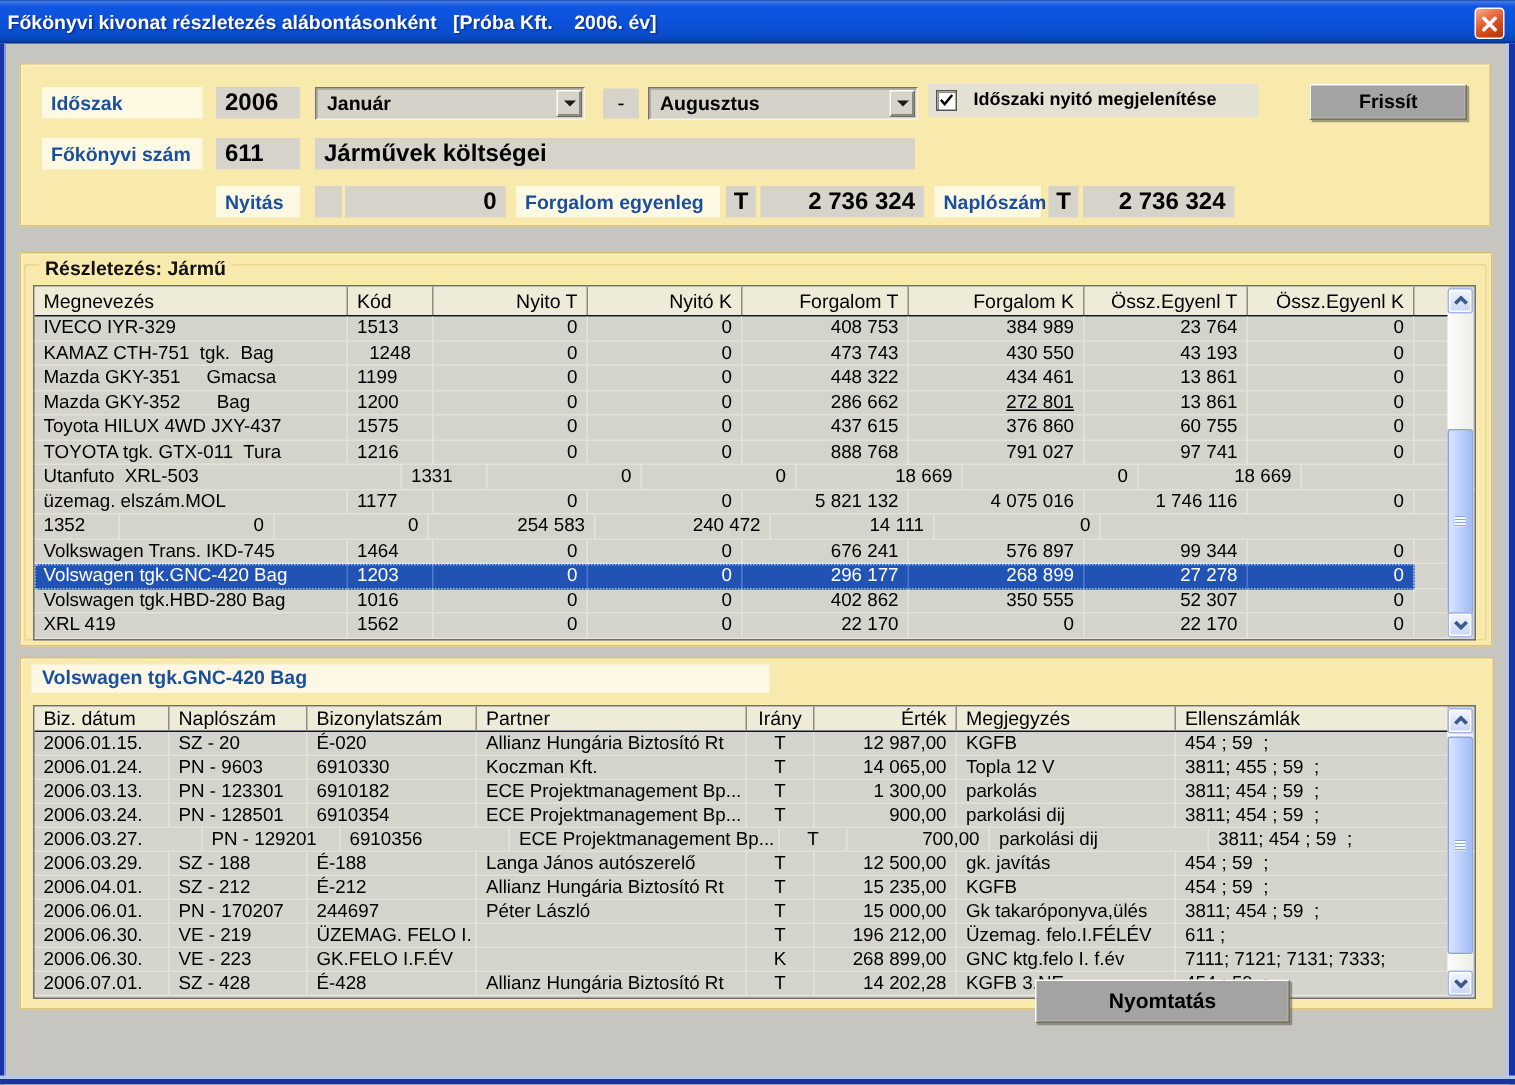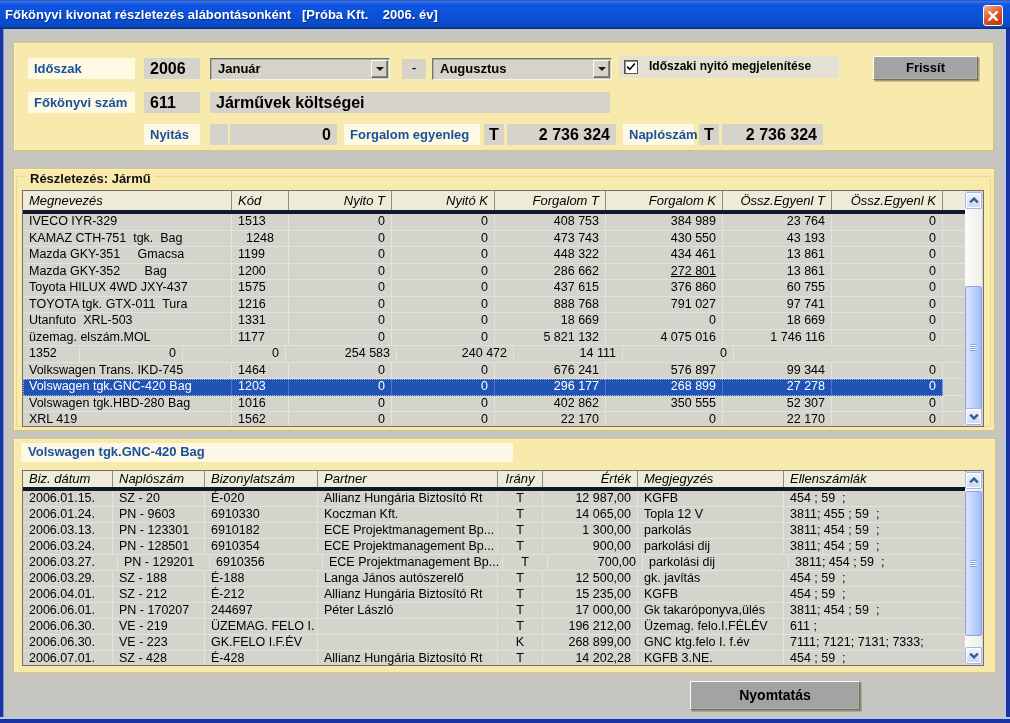--- a/index.html
+++ b/index.html
@@ -36,27 +36,27 @@
 .gfield.center { text-align:center; padding:0; }
 .combo { background:#d5d2c9; border:1px solid; border-color:#75736b #f8f5e6 #f8f5e6 #75736b; box-shadow:inset 1px 1px 0 rgba(70,70,60,0.25); }
 .combo .ctext { position:absolute; left:4px; top:0; right:20px; height:20px; line-height:19px; font-size:13px; font-weight:bold; color:#000; padding-left:3px; white-space:pre; overflow:hidden; }
 .combo .cbtn { position:absolute; right:1px; top:1px; width:17px; height:18px; background:#d6d3ca; border:1px solid; border-color:#fdfcf2 #6f6d60 #6f6d60 #fdfcf2; box-shadow:inset -1px -1px 0 #8a887c; display:flex; align-items:center; justify-content:center; }
 .tri-down { width:0; height:0; border-left:4px solid transparent; border-right:4px solid transparent; border-top:4px solid #1a1a1a; }
 .chk-strip { left:619px; top:56px; width:220px; height:22px; background:#e4e1d2; }
 .checkbox { position:absolute; left:5px; top:4px; width:14px; height:14px; background:#fff; border:1px solid #55544c; box-shadow:inset 1px 1px 0 #8f8e86; display:flex; align-items:center; justify-content:center; }
 .chk-label { position:absolute; left:30px; top:0; height:22px; line-height:21px; font-size:12px; font-weight:bold; color:#000; white-space:pre; }
 .btn3d { background:#a3a3a3; border:1px solid; border-color:#fefdf6 #72705f #72705f #fefdf6; box-shadow:inset -1px -1px 0 #b2af9f, 1.5px 1.5px 0 rgba(95,93,82,0.55); color:#000; font-weight:bold; text-align:center; }
 .btn-frissit { left:873px; top:56px; width:105px; height:24px; font-size:13px; line-height:22px; }
-.btn-print { left:690px; top:681px; width:170px; height:29px; font-size:14px; line-height:27px; }
+.btn-print { left:690px; top:653px; width:170px; height:29px; font-size:14px; line-height:27px; }
 
 
 .xtable { background:#d4d4cd; border:1px solid #72706a; overflow:hidden; }
 .tbl-detail { left:22px; top:190px; width:962px; height:237px; }
 .tbl-trans { left:22px; top:470px; width:962px; height:196px; }
-.thead { display:flex; background:#eeebd9; border-bottom:4px solid #0f172a; margin-right:17px;font-style:italic; }
+.thead { display:flex; background:#eeebd9; border-bottom:1px solid #0f172a; margin-right:17px; }
 .th { flex:none; font-size:13px; color:#000; padding:0 6px; white-space:pre; overflow:hidden; border-right:1px solid #8f8d81; }
 .tbl-detail .th { line-height:19px; }
 .tbl-trans .th { line-height:16px; }
 .th.filler, .td.filler { flex:1 1 auto; border-right:none; }
 .tr { display:flex; margin-right:17px; position:relative; }
 .td { flex:none; font-size:12.5px; color:#000; padding:0 6px; white-space:pre; overflow:hidden; border-right:1px solid #e4e4dc; border-bottom:1px solid #e2e2da; }
 .tbl-detail .td { line-height:15.5px; }
 .tbl-trans .td { line-height:15px; }
 .tr.sel .td:not(.filler) { background:#2153b5; color:#fff; border-right-color:#4f78cd; border-bottom-color:#2153b5; }
 .selbox { position:absolute; left:0; top:0; bottom:0; width:920px; border:1px dotted rgba(235,242,255,0.6); pointer-events:none; }
@@ -203,21 +203,21 @@
       <div class="td" style="width: 57px; text-align: left;">1216</div>
       <div class="td" style="width: 103px; text-align: right;">0</div>
       <div class="td" style="width: 103px; text-align: right;">0</div>
       <div class="td" style="width: 111px; text-align: right;">888 768</div>
       <div class="td" style="width: 117px; text-align: right;">791 027</div>
       <div class="td" style="width: 109px; text-align: right;">97 741</div>
       <div class="td" style="width: 111px; text-align: right;">0</div>
       <div class="td filler"></div>
     </div>
     <div class="tr" style="height: 16.5px;">
-      <div class="td" style="width: 209px; text-align: left;">Utanfuto  XRL-503</div>
+      <div class="td" style="width: 245px; text-align: left;">Utanfuto  XRL-503</div>
       <div class="td" style="width: 57px; text-align: left;">1331</div>
       <div class="td" style="width: 103px; text-align: right;">0</div>
       <div class="td" style="width: 103px; text-align: right;">0</div>
       <div class="td" style="width: 111px; text-align: right;">18 669</div>
       <div class="td" style="width: 117px; text-align: right;">0</div>
       <div class="td" style="width: 109px; text-align: right;">18 669</div>
       <div class="td" style="width: 111px; text-align: right;">0</div>
       <div class="td filler"></div>
     </div>
     <div class="tr" style="height: 16.5px;">
@@ -357,21 +357,21 @@
       <div class="td" style="width: 92px; text-align: left;">PN - 128501</div>
       <div class="td" style="width: 113px; text-align: left;">6910354</div>
       <div class="td" style="width: 180px; text-align: left;">ECE Projektmanagement Bp...</div>
       <div class="td" style="width: 45px; text-align: center;">T</div>
       <div class="td" style="width: 95px; text-align: right;">900,00</div>
       <div class="td" style="width: 146px; text-align: left;">parkolási dij</div>
       <div class="td" style="width: 182px; text-align: left;">3811; 454 ; 59  ;</div>
       <div class="td filler"></div>
     </div>
     <div class="tr" style="height: 16px;">
-      <div class="td" style="width: 95px; text-align: left;">2006.03.27.</div>
+      <div class="td" style="width: 112px; text-align: left;">2006.03.27.</div>
       <div class="td" style="width: 92px; text-align: left;">PN - 129201</div>
       <div class="td" style="width: 113px; text-align: left;">6910356</div>
       <div class="td" style="width: 180px; text-align: left;">ECE Projektmanagement Bp...</div>
       <div class="td" style="width: 45px; text-align: center;">T</div>
       <div class="td" style="width: 95px; text-align: right;">700,00</div>
       <div class="td" style="width: 146px; text-align: left;">parkolási dij</div>
       <div class="td" style="width: 182px; text-align: left;">3811; 454 ; 59  ;</div>
       <div class="td filler"></div>
     </div>
     <div class="tr" style="height: 16px;">
@@ -395,21 +395,21 @@
       <div class="td" style="width: 146px; text-align: left;">KGFB</div>
       <div class="td" style="width: 182px; text-align: left;">454 ; 59  ;</div>
       <div class="td filler"></div>
     </div>
     <div class="tr" style="height: 16px;">
       <div class="td" style="width: 90px; text-align: left;">2006.06.01.</div>
       <div class="td" style="width: 92px; text-align: left;">PN - 170207</div>
       <div class="td" style="width: 113px; text-align: left;">244697</div>
       <div class="td" style="width: 180px; text-align: left;">Péter László</div>
       <div class="td" style="width: 45px; text-align: center;">T</div>
-      <div class="td" style="width: 95px; text-align: right;">17 000,00</div>
+      <div class="td" style="width: 95px; text-align: right;">15 000,00</div>
       <div class="td" style="width: 146px; text-align: left;">Gk takaróponyva,ülés</div>
       <div class="td" style="width: 182px; text-align: left;">3811; 454 ; 59  ;</div>
       <div class="td filler"></div>
     </div>
     <div class="tr" style="height: 16px;">
       <div class="td" style="width: 90px; text-align: left;">2006.06.30.</div>
       <div class="td" style="width: 92px; text-align: left;">VE - 219</div>
       <div class="td" style="width: 113px; text-align: left;">ÜZEMAG. FELO I.</div>
       <div class="td" style="width: 180px; text-align: left;"></div>
       <div class="td" style="width: 45px; text-align: center;">T</div>

